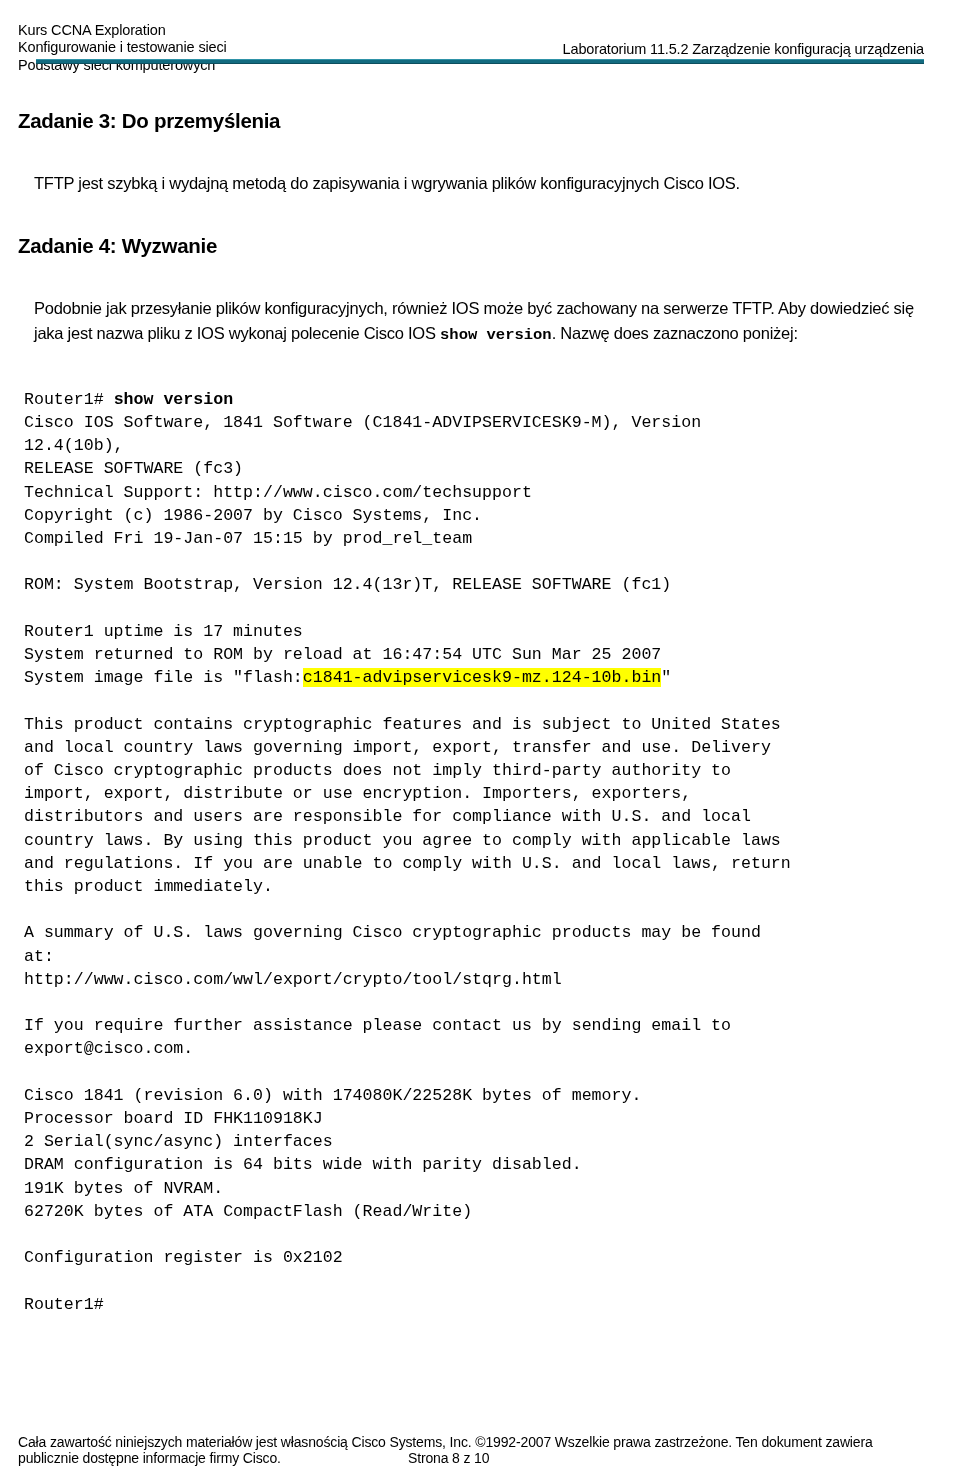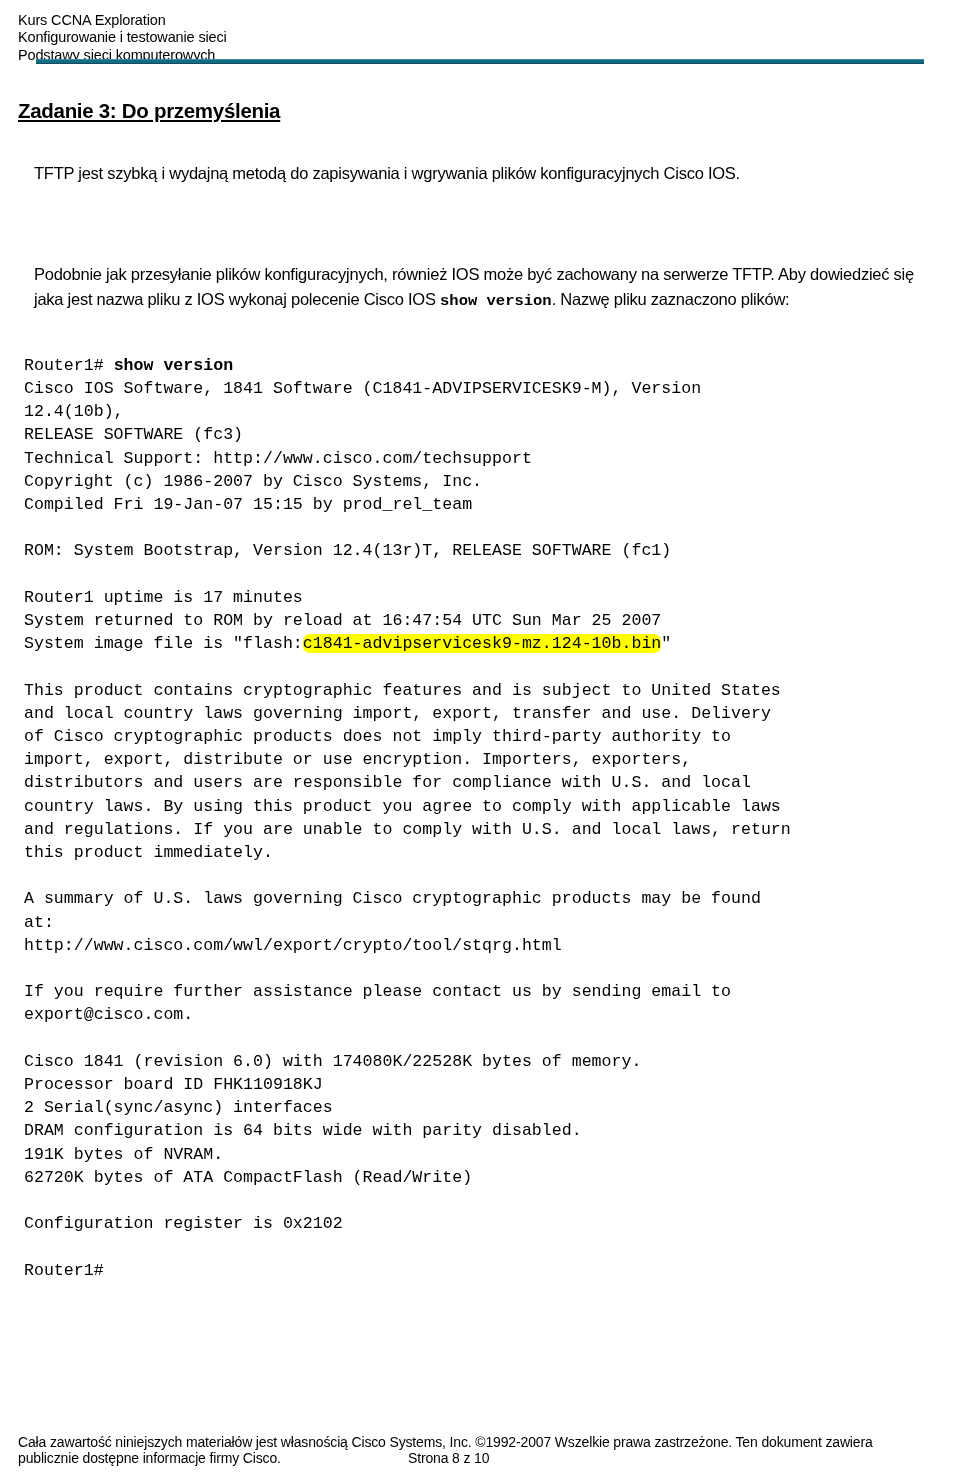--- a/index.html
+++ b/index.html
@@ -21,21 +21,21 @@
     position: relative;
     width: 960px;
     height: 1475px;
     box-sizing: border-box;
     padding: 0 18px;
   }
 
   
   .page-header {
     position: relative;
-    padding-top: 12px;
+    padding-top: 22px;
     height: 56px;
   }
   .hdr-lines {
     font-size: 14.5px;
     line-height: 17.4px;
     letter-spacing: -0.15px;
     white-space: nowrap;
   }
   .hdr-line {
     display: block;
@@ -65,21 +65,20 @@
   .content {
     padding-top: 31px;
   }
 
   h2.task-heading {
     font-size: 20.5px;
     font-weight: bold;
     letter-spacing: -0.3px;
     margin: 0;
     line-height: 24px;
-    text-decoration: underline;
   }
   h2.task-heading.t3 { margin-bottom: 0; }
 
   p.para {
     font-size: 16.5px;
     line-height: 25.6px;
     margin: 16px;
     letter-spacing: -0.25px;
   }
   .gap-1 { height: 22px; }
@@ -103,21 +102,20 @@
     color: #000000;
     letter-spacing: 0px;
   }
   pre.terminal b {
     font-weight: bold;
   }
   mark.hl {
     background: #FFFF00;
     color: #000000;
     padding: 0;
-    border-radius: 7px;
   }
 
   
   .page-footer {
     position: absolute;
     left: 18px;
     right: 18px;
     bottom: 8px;
   }
   .footer-row {
@@ -140,37 +138,39 @@
 <body>
 
 <div class="page">
 
   <div class="page-header">
     <div class="hdr-lines">
       <span class="hdr-line">Kurs CCNA Exploration</span>
       <span class="hdr-line">Konfigurowanie i testowanie sieci</span>
       <span class="hdr-line">Podstawy sieci komputerowych</span>
     </div>
+    <div class="hdr-right">Laboratorium 11.5.2 Zarządzenie konfiguracją urządzenia</div>
     <div class="hdr-rule"></div>
   </div>
 
   <div class="content">
 
     <h2 class="task-heading t3">Zadanie 3: Do przemyślenia</h2>
 
     <div class="gap-1"></div>
 
     <p class="para">TFTP jest szybką i wydajną metodą do zapisywania i wgrywania plików konfiguracyjnych Cisco IOS.</p>
 
     <div class="gap-2"></div>
 
+    <h2 class="task-heading">Zadanie 4: Wyzwanie</h2>
 
     <div class="gap-1"></div>
 
-    <p class="para"><span>Podobnie jak przesyłanie plików konfiguracyjnych, również IOS może być zachowany na serwerze TFTP. Aby dowiedzieć się jaka jest nazwa pliku z IOS wykonaj polecenie Cisco IOS </span><code class="inline-mono">show version</code><span>. Nazwę pliku zaznaczono plików:</span></p>
+    <p class="para"><span>Podobnie jak przesyłanie plików konfiguracyjnych, również IOS może być zachowany na serwerze TFTP. Aby dowiedzieć się jaka jest nazwa pliku z IOS wykonaj polecenie Cisco IOS </span><code class="inline-mono">show version</code><span>. Nazwę does zaznaczono poniżej:</span></p>
 
     <div class="gap-3"></div>
 
     <pre class="terminal"><span>Router1# </span><b>show version</b>
 <span>Cisco IOS Software, 1841 Software (C1841-ADVIPSERVICESK9-M), Version
 12.4(10b),
 RELEASE SOFTWARE (fc3)
 Technical Support: http://www.cisco.com/techsupport
 Copyright (c) 1986-2007 by Cisco Systems, Inc.
 Compiled Fri 19-Jan-07 15:15 by prod_rel_team

